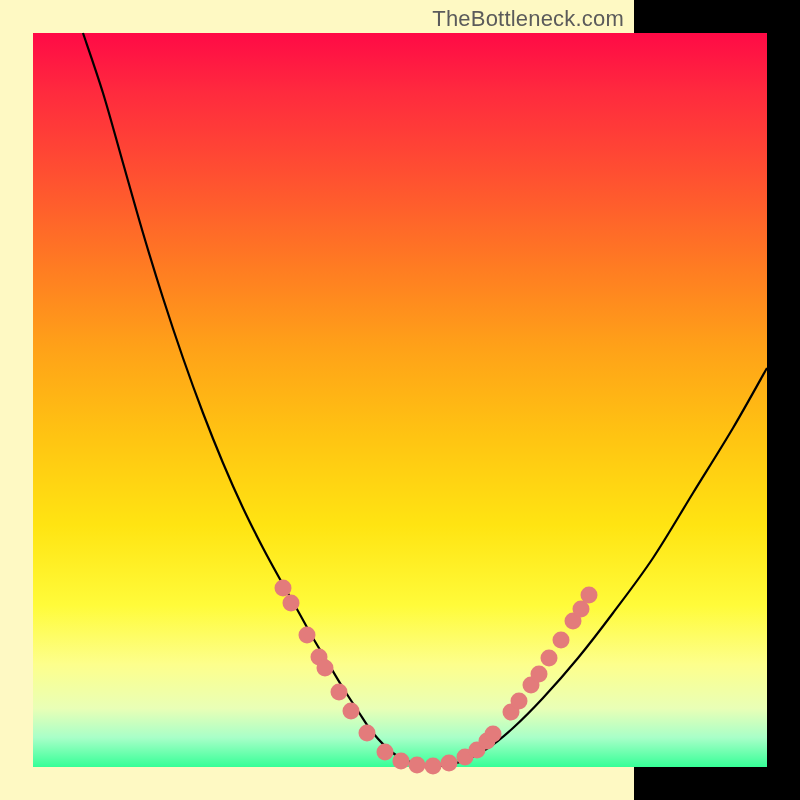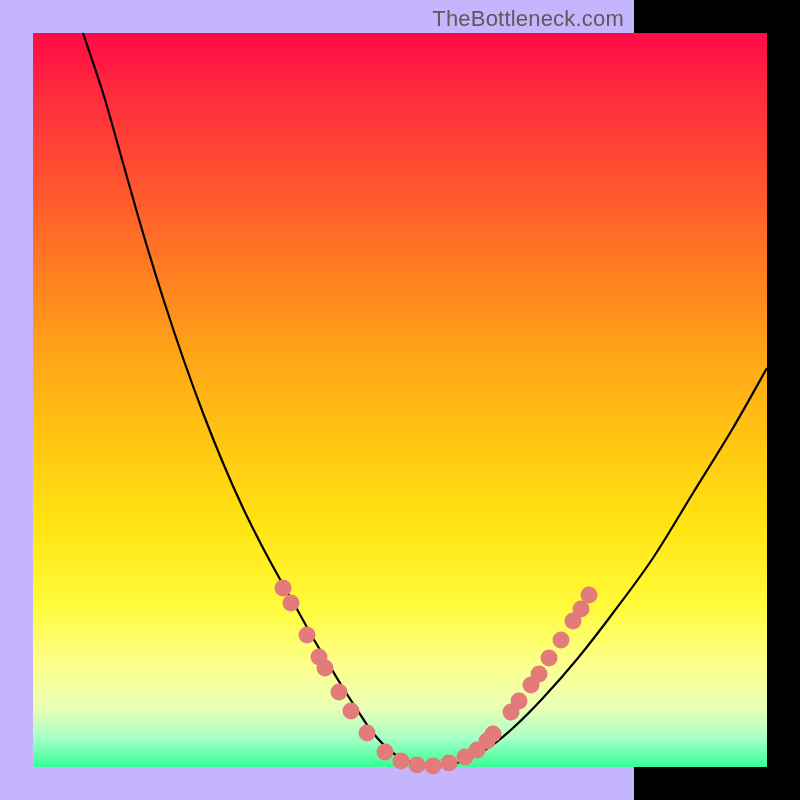--- a/index.html
+++ b/index.html
@@ -1,21 +1,21 @@
 <!DOCTYPE html>
 <html><head>
 <meta charset="utf-8">
 <style>
   * { margin: 0; padding: 0; box-sizing: border-box; }
   html, body { width: 800px; height: 800px; overflow: hidden; background: #000; }
   .chart-root {
     position: relative;
     width: 634px;
     height: 800px;
-    background: #c4b5fd;
+    background: #fef9c3;
   }
   .gradient-area {
     position: absolute;
     left: 33px;
     top: 33px;
     width: 734px;
     height: 734px;
     background: linear-gradient(to bottom,
       #ff0a46 0%,
       #ff2a3e 8%,

